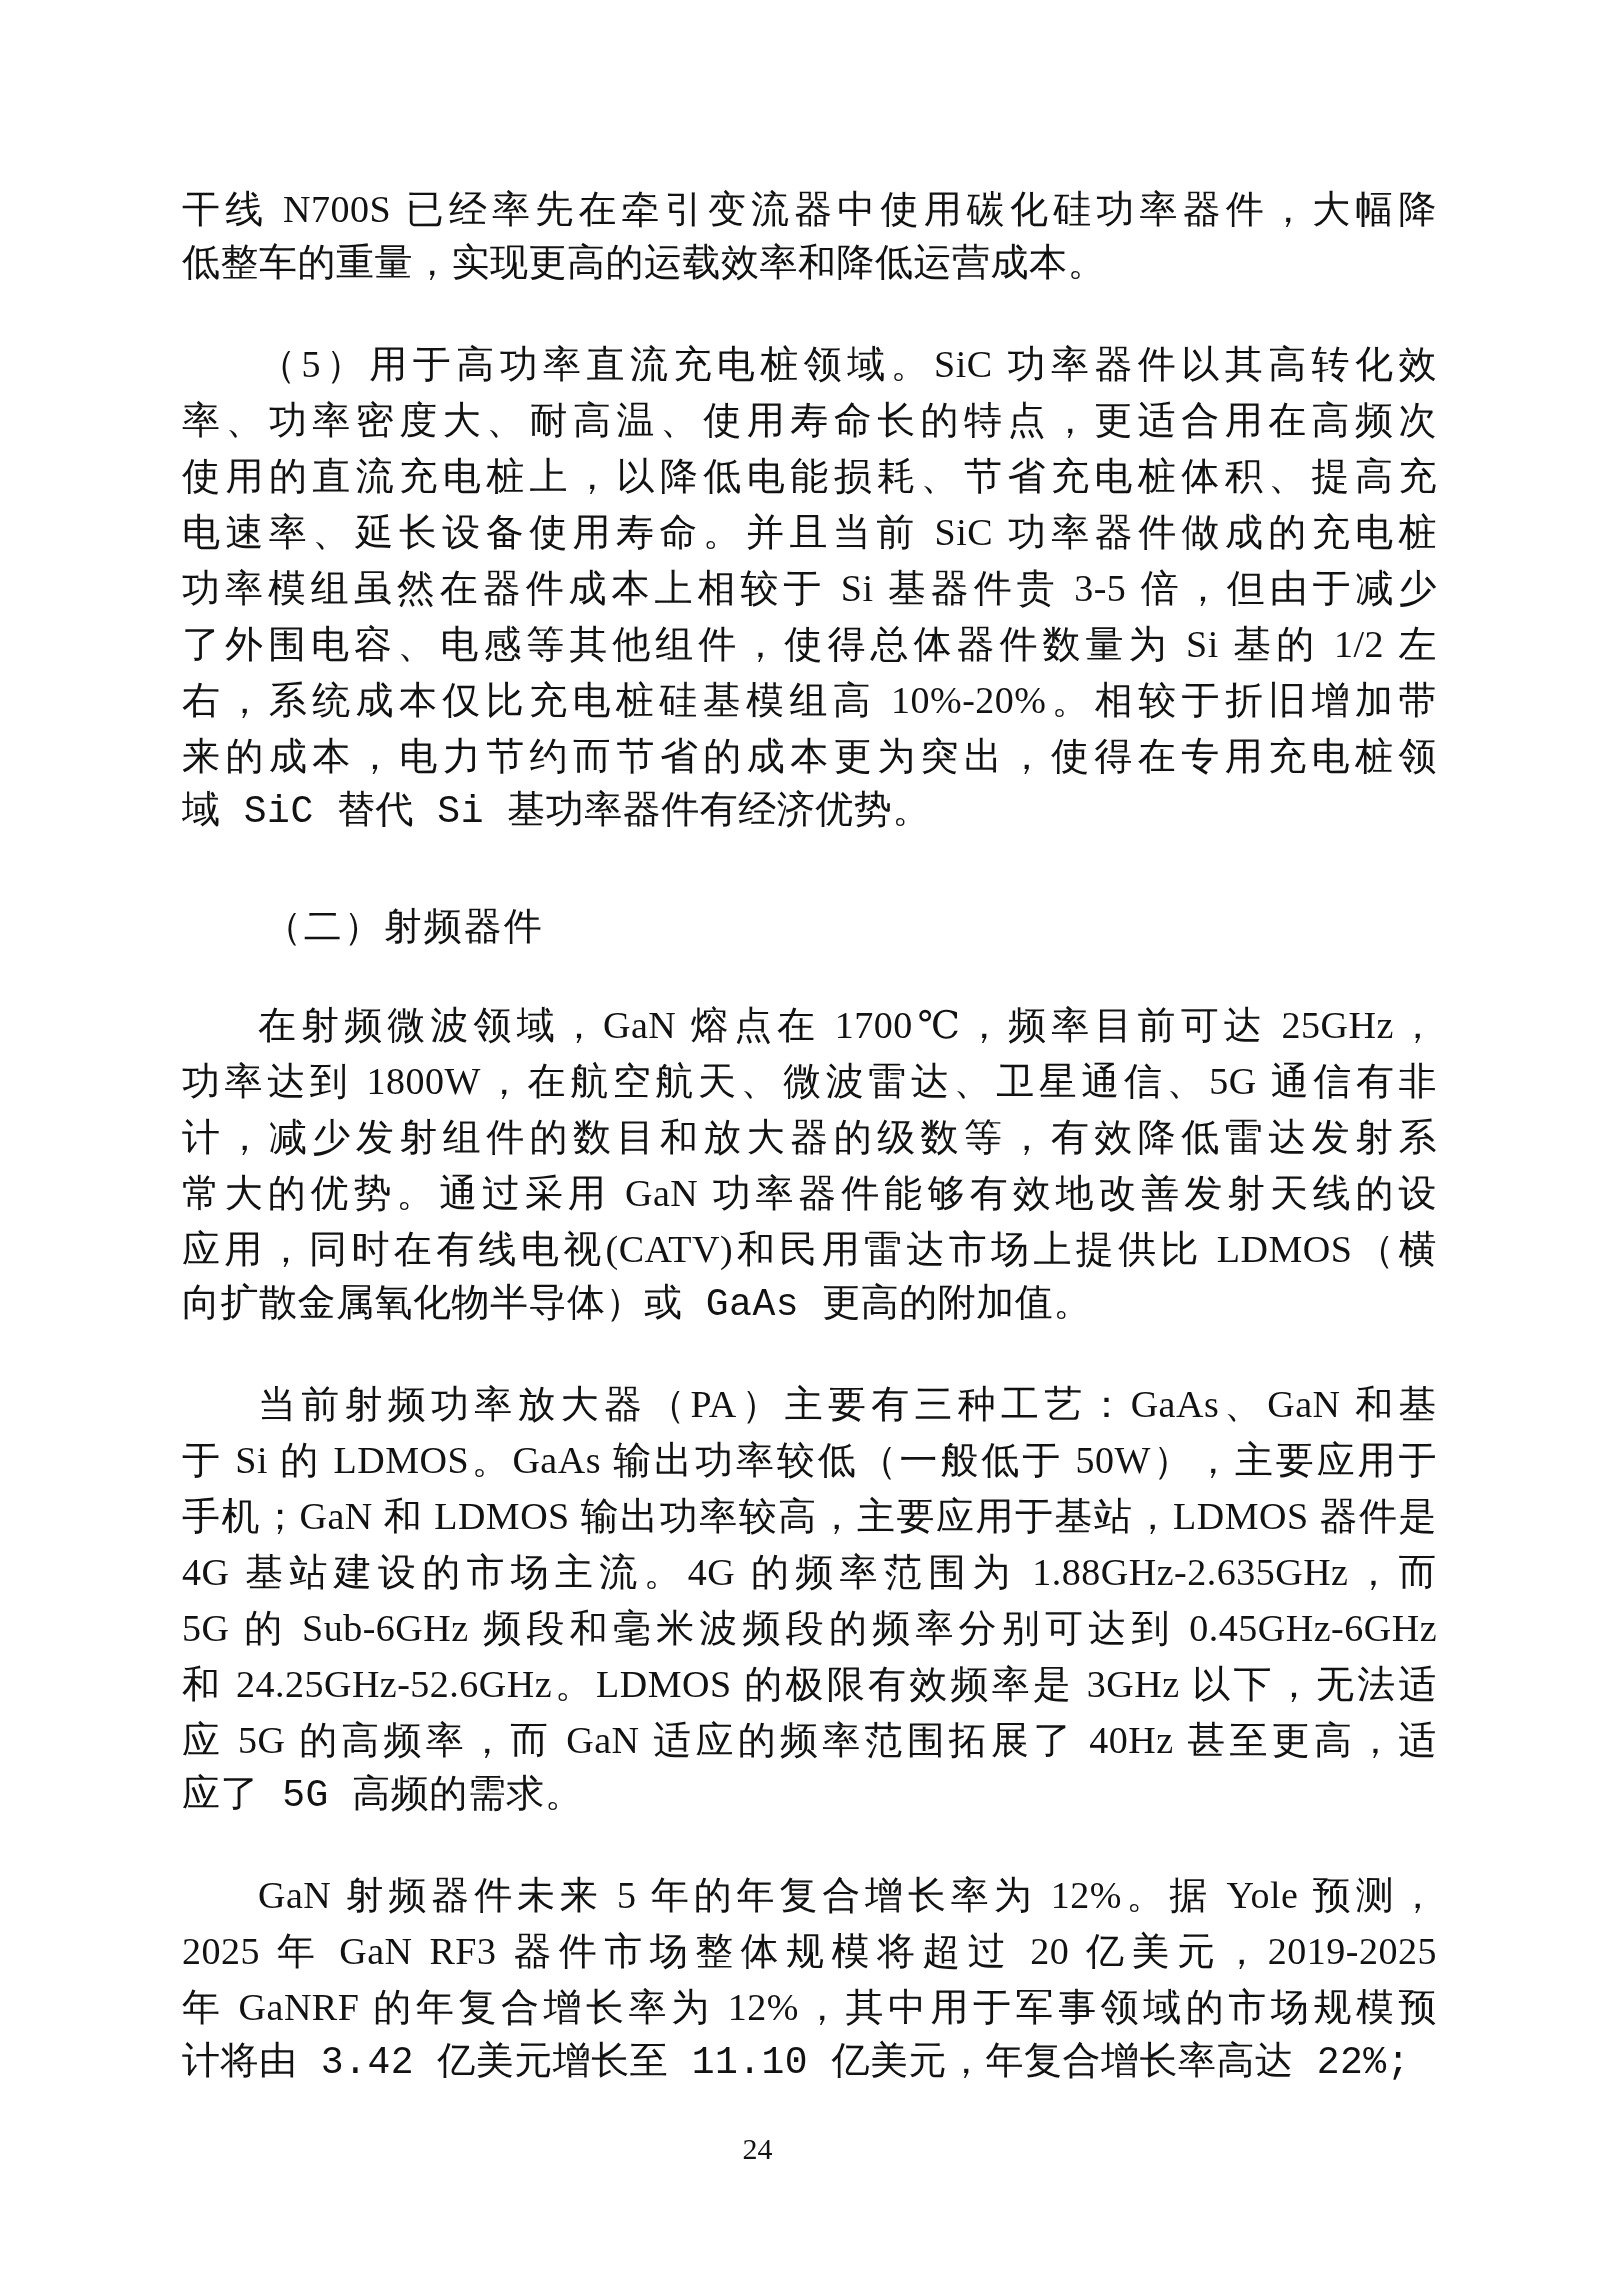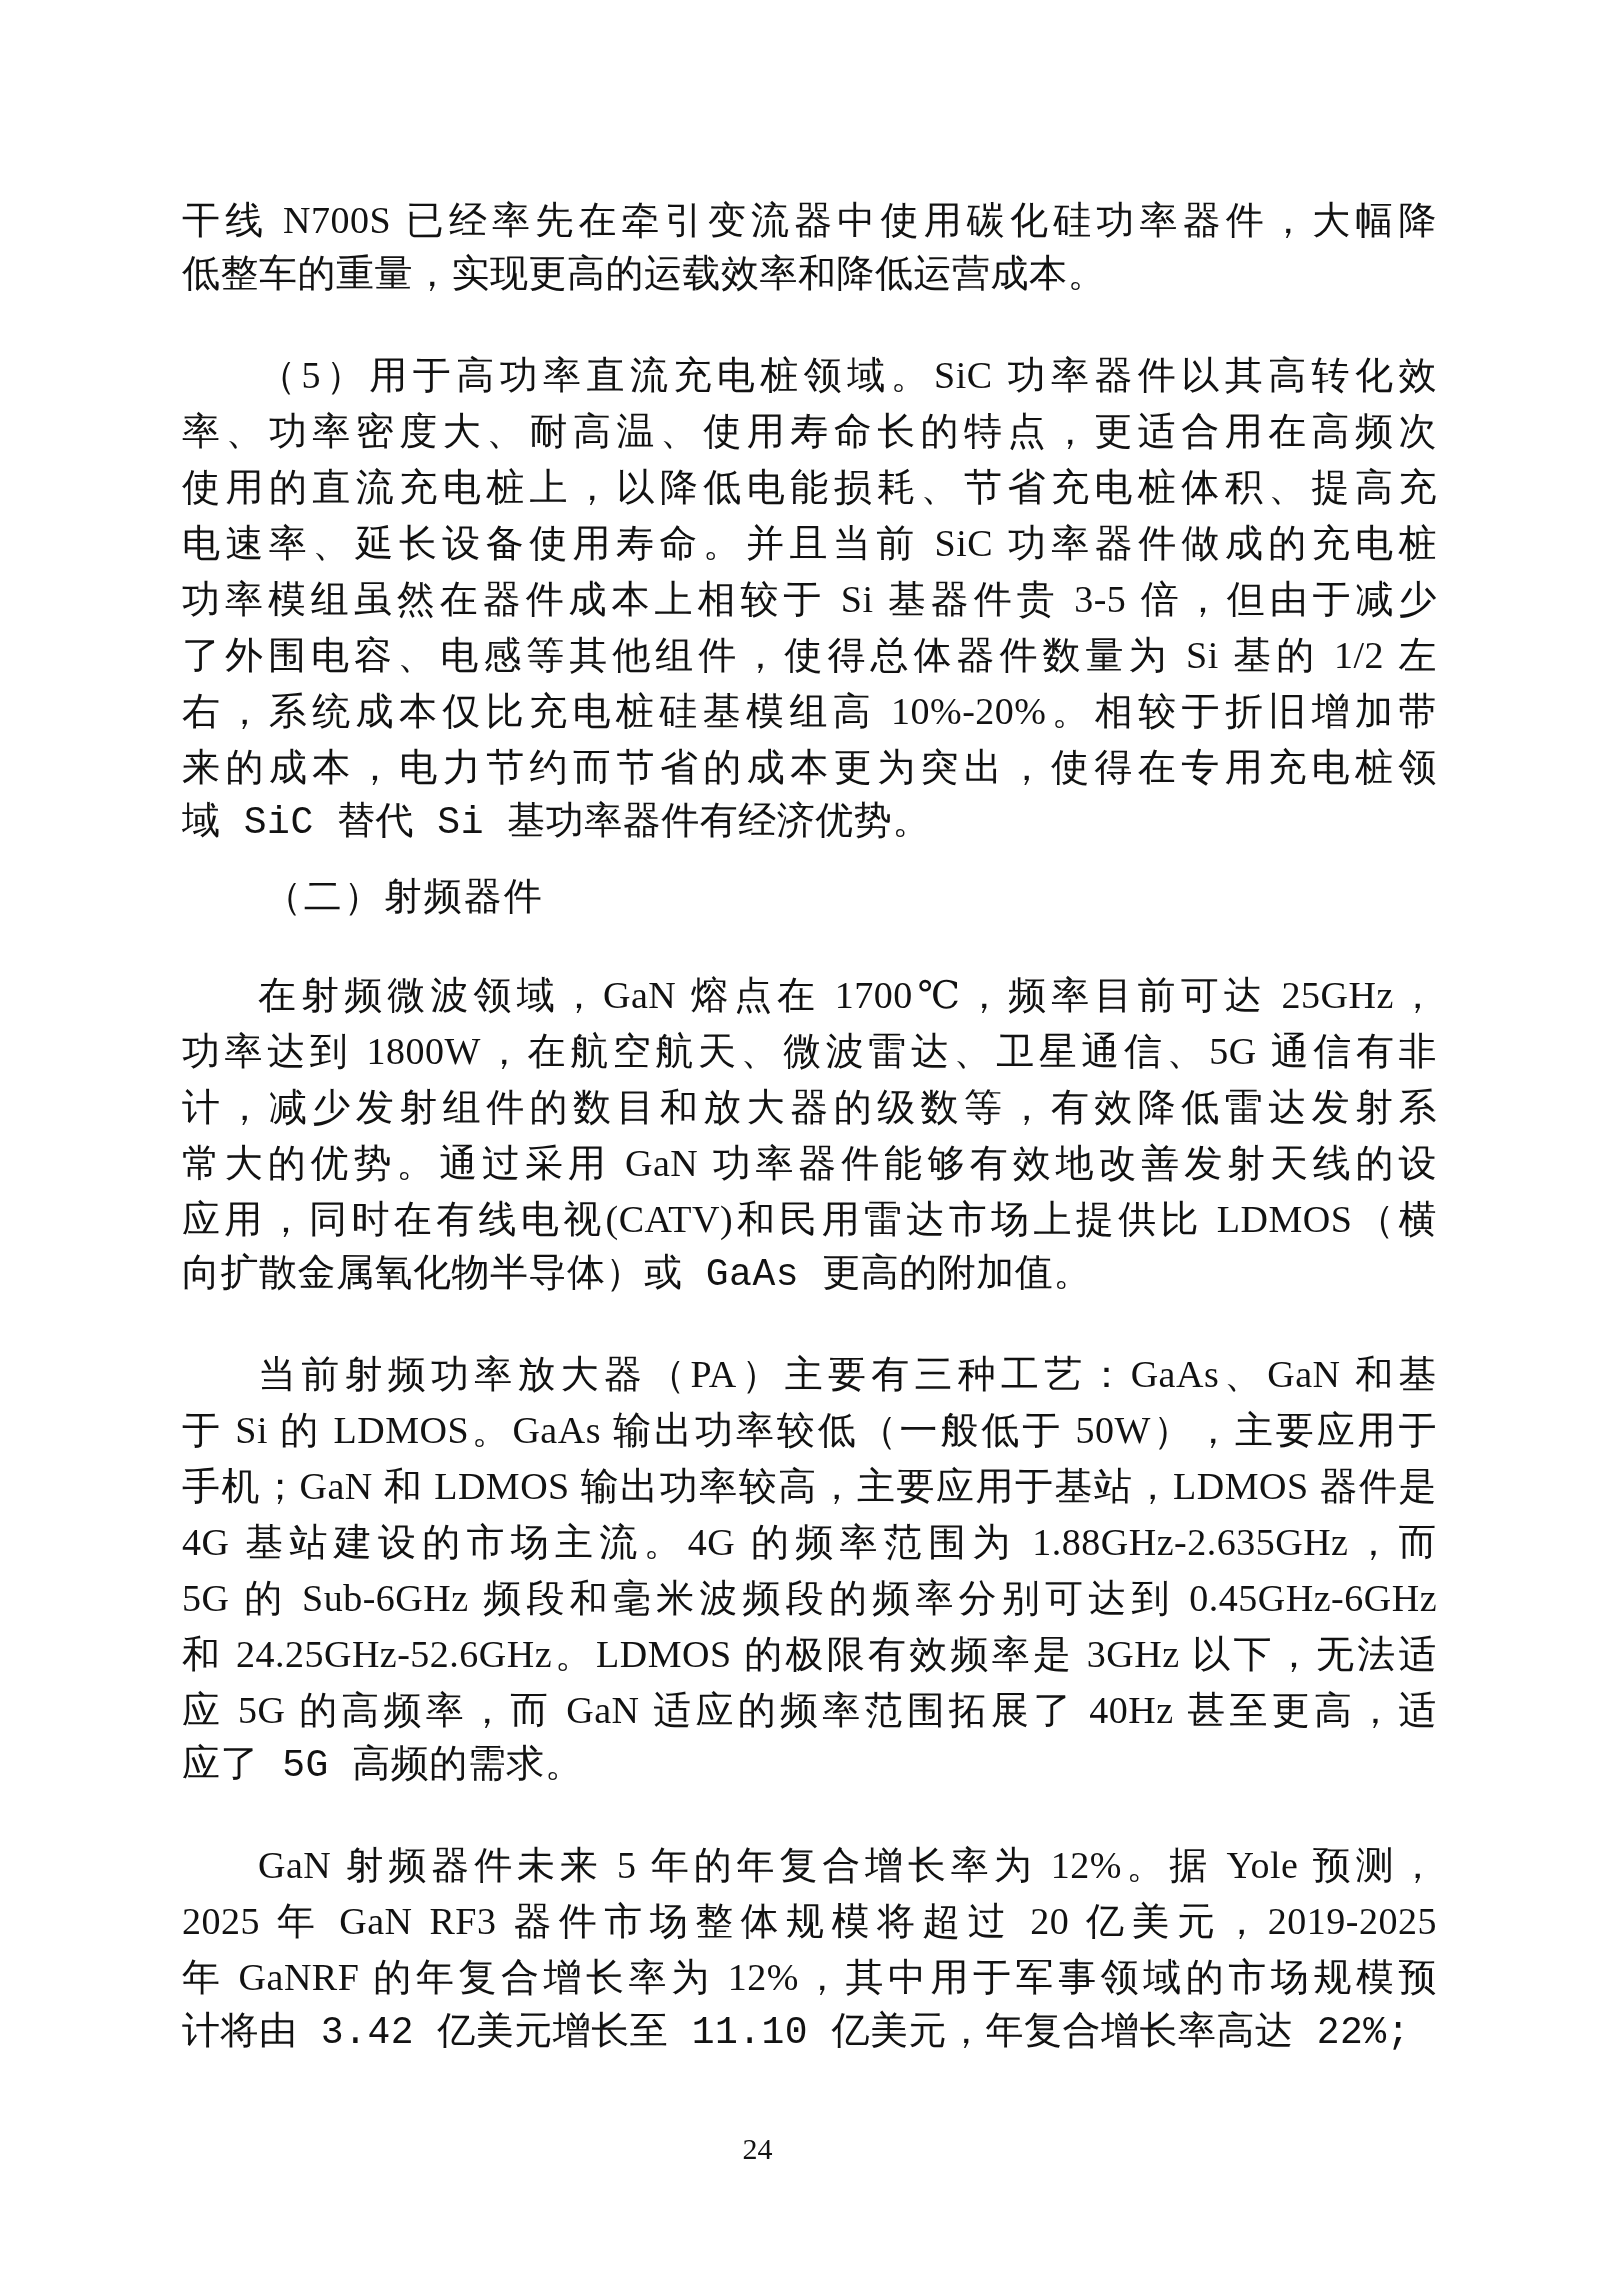--- a/index.html
+++ b/index.html
@@ -18,21 +18,21 @@
   .page {
     position: absolute;
     left: 0; top: 0;
     width: 1621px;
     height: 2293px;
     background: #ffffff;
   }
   .content {
     position: absolute;
     left: 182px;
-    top: 192px;
+    top: 181px;
     width: 1255px;
   }
   .para { margin: 0; padding: 0; }
   .line {
     font-size: 38px;
     line-height: 56px;
     height: 56px;
     text-align: justify;
     text-align-last: justify;
     letter-spacing: 0.5px;
@@ -45,21 +45,21 @@
     font-family: Liberation Mono, monospace;
   }
   .line.ind {
     text-indent: 2em;
     margin-top: 43px;
   }
   .heading {
     font-size: 38px;
     line-height: 56px;
     height: 56px;
-    margin-top: 17px;
+    margin-top: 58px;
     margin-bottom: 33px;
     text-indent: 2.15em;
     text-align: right;
     text-align-last: left;
     letter-spacing: 2px;
   }
   .page-number {
     position: absolute;
     left: 0;
     top: 2129px;

